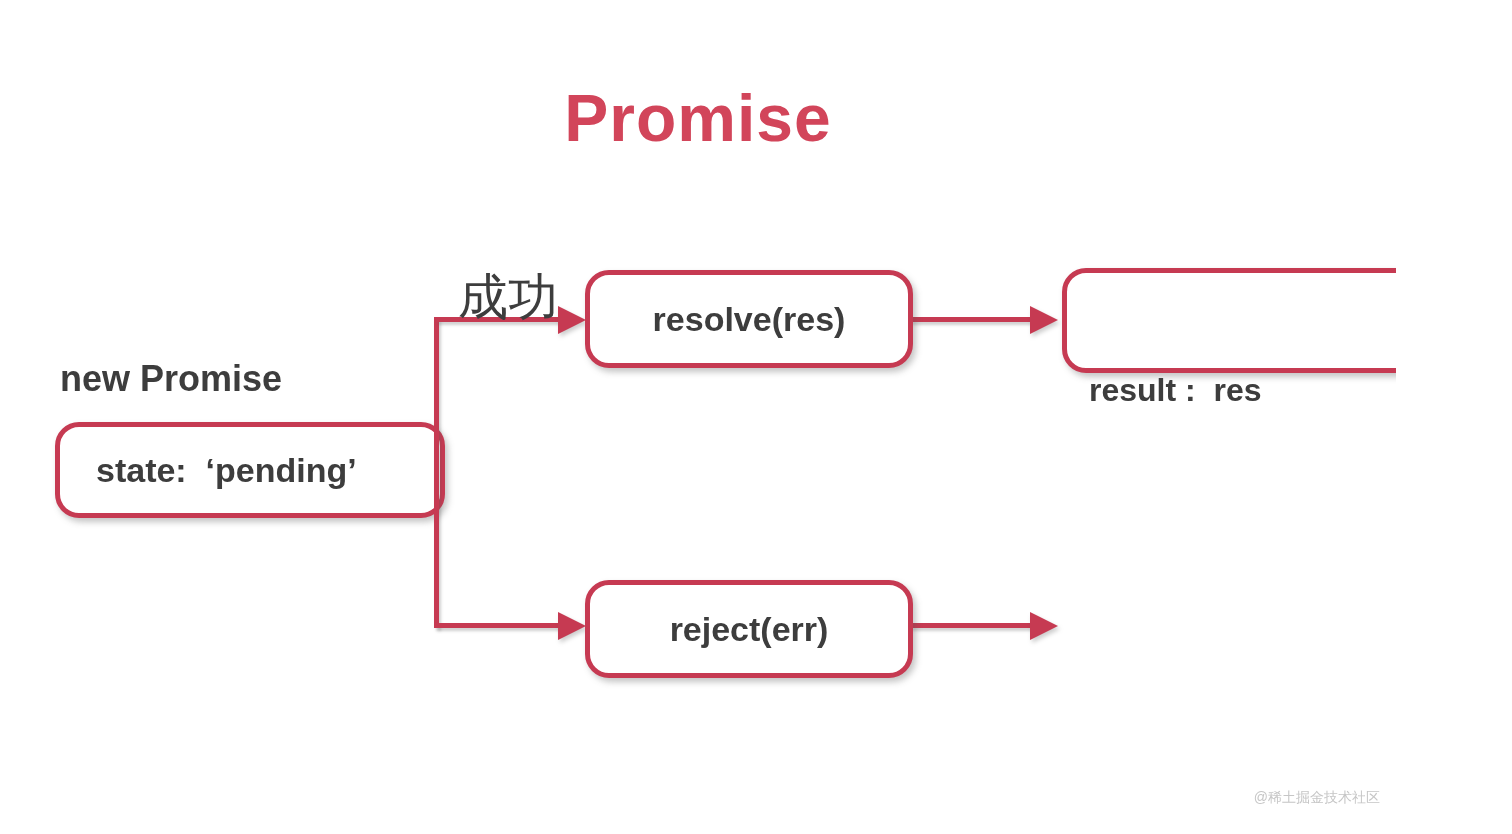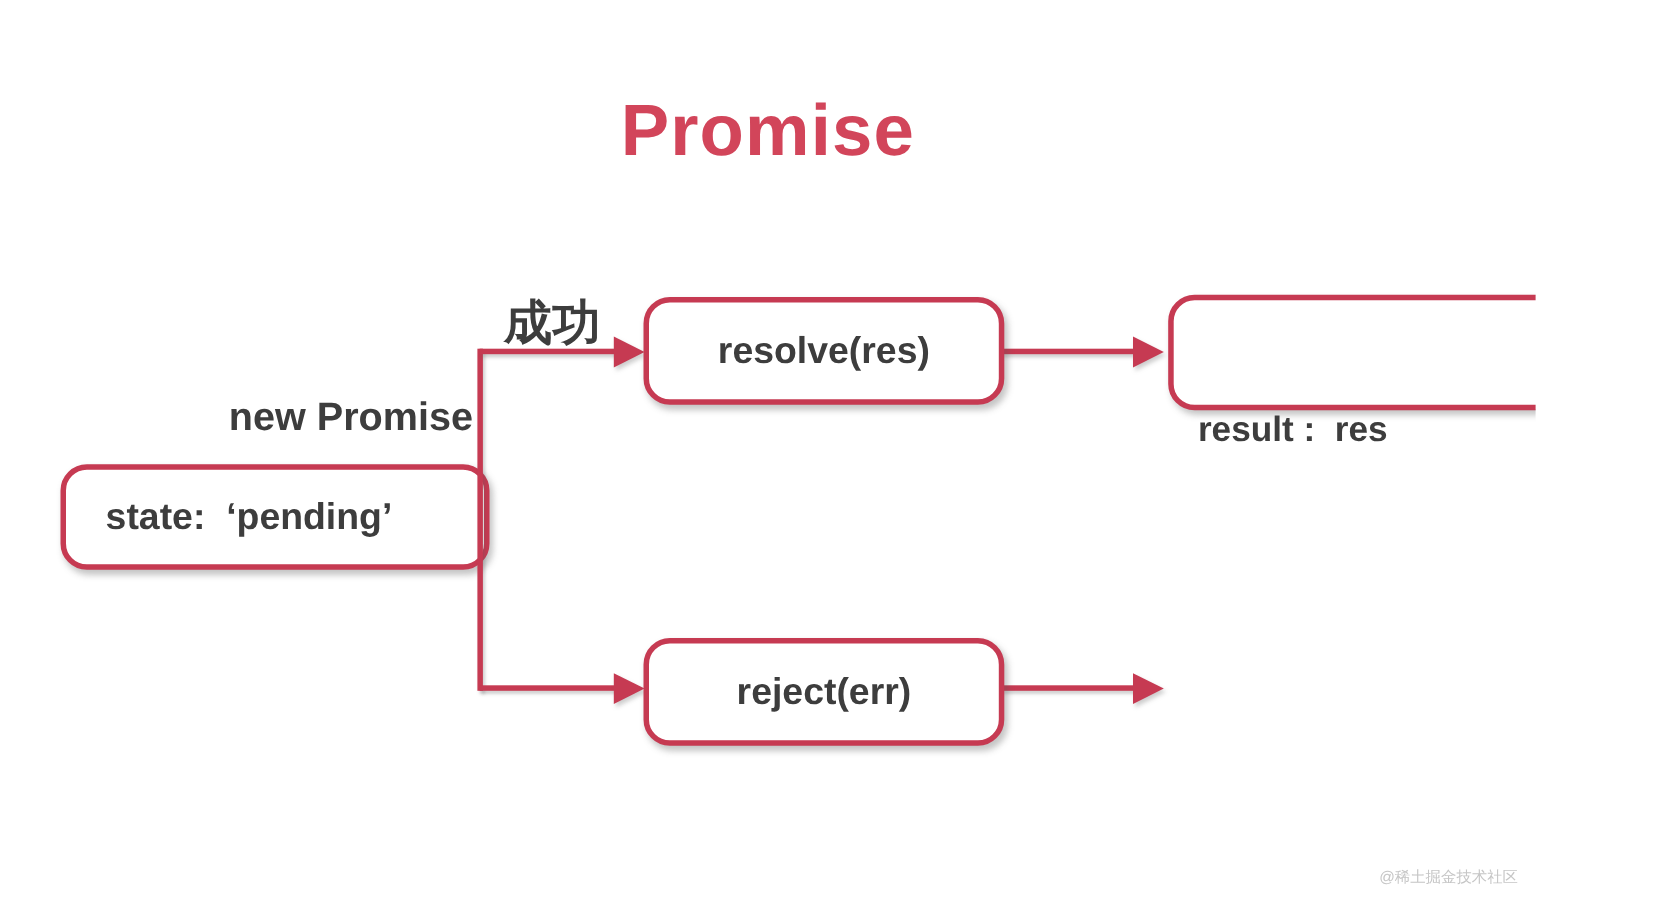--- a/index.html
+++ b/index.html
@@ -20,21 +20,21 @@
   }
   .title{
     position:absolute;left:0;top:80px;width:100%;
     text-align:center;
     font-size:66px;font-weight:bold;
     color:var(--title-color);
     letter-spacing:1px;
   }
   .new-promise{
     position:absolute;left:60px;top:358px;width:370px;
-    text-align:right;
+    text-align:left;
     font-size:36px;font-weight:bold;color:var(--dark);
     white-space:pre;
   }
   .node{
     position:absolute;
     background:#fff;
     border:5px solid var(--line);
     border-radius:24px;
     box-shadow:3px 4px 6px rgba(90,90,90,0.35);
     color:var(--dark);
@@ -77,21 +77,21 @@
     border-bottom:14px solid transparent;
     border-left:28px solid var(--line);
     filter:drop-shadow(2px 3px 2px rgba(90,90,90,0.3));
   }
   .ah-success-1{left:558px;top:306px;}
   .ah-failure-1{left:558px;top:612px;}
   .ah-success-2{left:1030px;top:306px;}
   .ah-failure-2{left:1030px;top:612px;}
   .cn-label{
     position:absolute;
-    font-size:44px;font-weight:bold;color:var(--dark);
+    font-size:50px;font-weight:normal;color:var(--dark);
     white-space:pre;
   }
   .cn-success{left:458px;top:264px;}
   .cn-failure{left:458px;top:640px;}
   .watermark{
     position:absolute;right:16px;top:789px;
     font-size:14px;color:var(--wm);
     white-space:pre;
   }
 </style>

